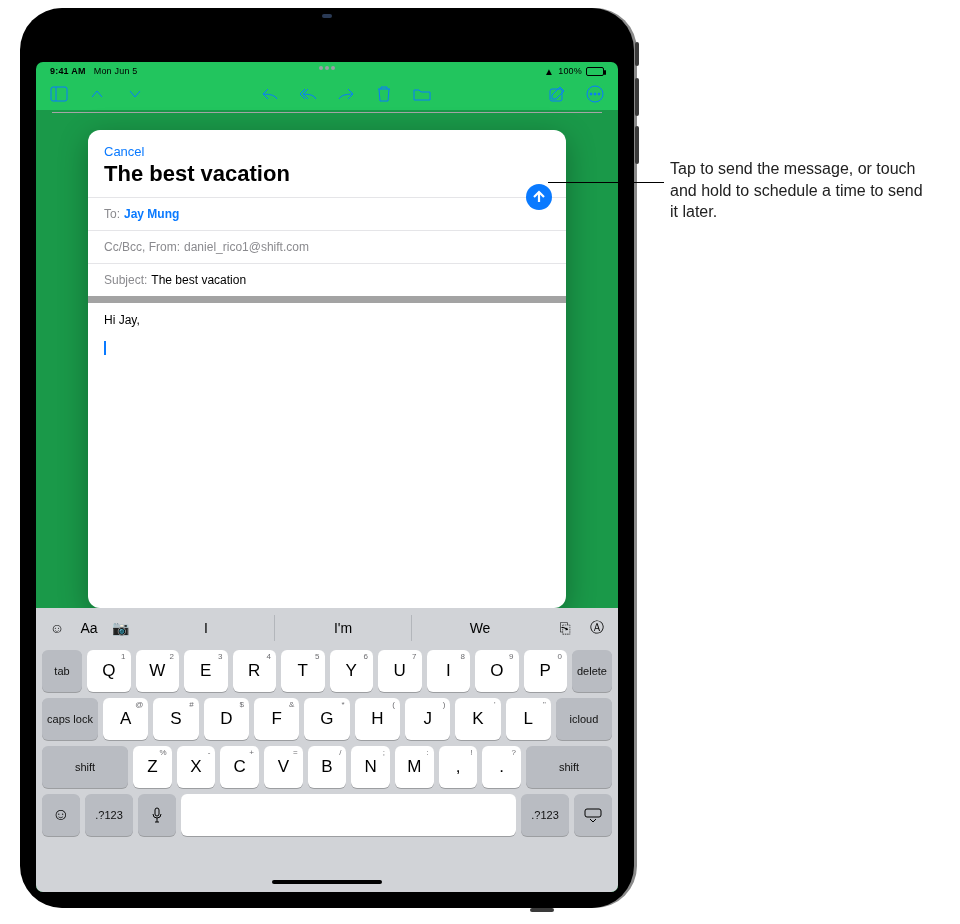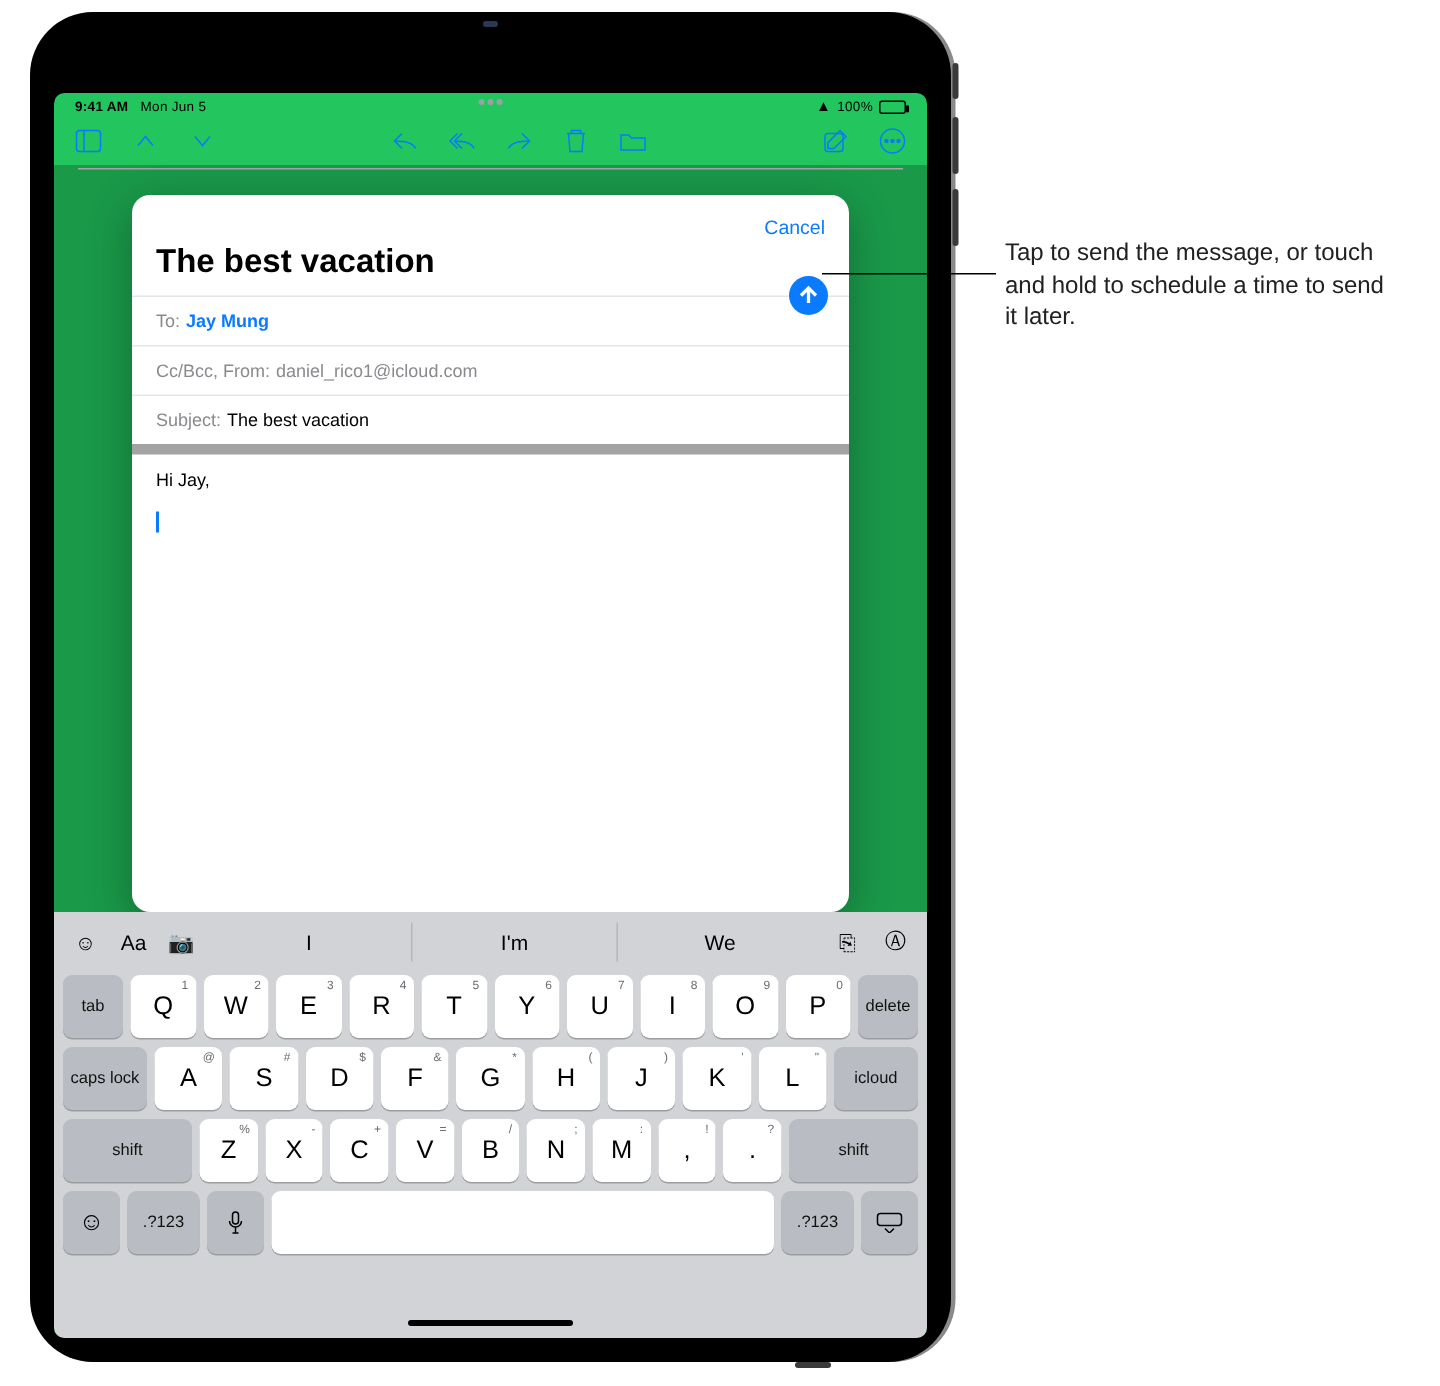--- a/index.html
+++ b/index.html
@@ -105,21 +105,21 @@
     position: absolute;
     left: 52px; right: 52px;
     top: 68px; bottom: 284px;
     background: #fff;
     border-radius: 12px;
     box-shadow: 0 8px 30px rgba(0,0,0,0.3);
     display:flex; flex-direction:column;
     overflow:hidden;
   }
   .compose-head {
-    display:flex; align-items:flex-start; justify-content:flex-end;
+    display:flex; align-items:flex-start; justify-content:flex-start;
     padding: 10px 16px 0 16px;
   }
   .cancel { color:#0a7aff; font-size:13px; padding-top:4px; }
   .subject-big { font-size: 22px; font-weight: 700; padding: 2px 16px 10px 16px; }
   .send-btn {
     width: 26px; height: 26px;
     border-radius: 50%;
     background: #0a7aff;
     display:flex; align-items:center; justify-content:center;
     position:absolute; right:14px; top:54px;
@@ -332,21 +332,21 @@
             <polyline points="3,8 8,3 13,8"></polyline>
           </svg>
       </div>
 
       <div class="field">
         <span class="lab">To:</span>
         <span class="val-blue">Jay Mung</span>
       </div>
       <div class="field">
         <span class="lab">Cc/Bcc, From:</span>
-        <span class="lab">daniel_rico1@icloud.com</span>
+        <span class="lab">daniel_rico1@shift.com</span>
       </div>
       <div class="field">
         <span class="lab">Subject:</span>
         <span class="val">The best vacation</span>
       </div>
       <div class="body-area">
         <div class="line">Hi Jay,</div>
         <div class="caret"></div>
       </div>
     </div>

